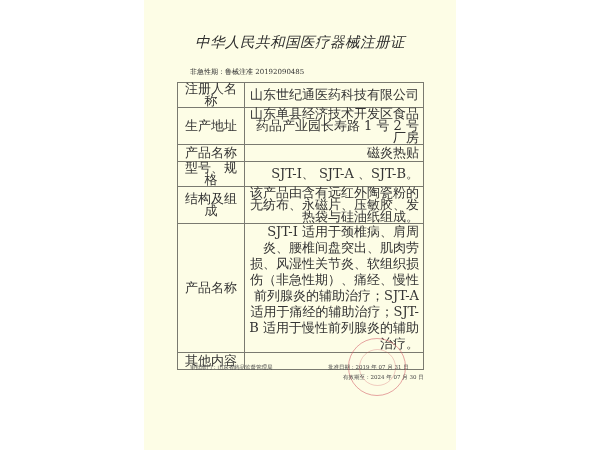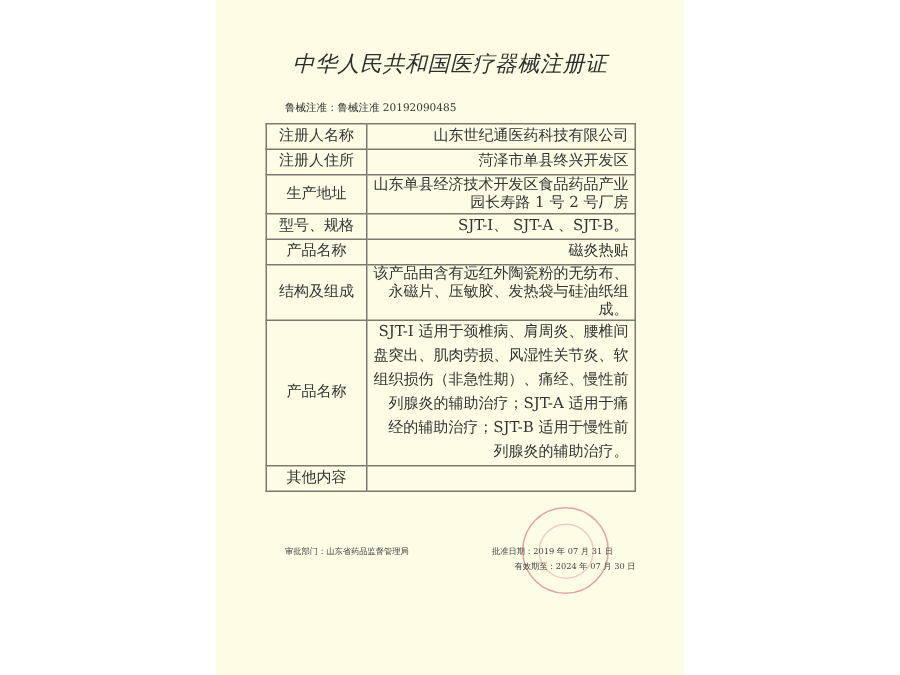--- a/index.html
+++ b/index.html
@@ -3,62 +3,58 @@
 <meta charset="utf-8">
 <style>
   html, body { margin:0; padding:0; }
   body { width:600px; height:450px; background:#ffffff; position:relative; overflow:hidden;
          font-family:"DejaVu Serif","Liberation Serif",serif; color:#3a3a3a; }
   .paper { position:absolute; left:144px; top:0; width:312px; height:450px; background:#fdfde6; }
   .title { position:absolute; left:144px; top:33px; width:312px; text-align:center;
            font-size:14.5px; letter-spacing:0.5px; color:#2e2e2e;font-style:italic; }
   .regno { position:absolute; left:190px; top:67px; font-size:7px; color:#333; }
   table.cert { position:absolute; left:177px; top:82px; width:247px; border-collapse:collapse;
-               font-size:10px; table-layout:fixed; }
+               font-size:13px; table-layout:fixed; }
   table.cert td { border:0.8px solid #7a7a70; padding:0 4px; color:#333; line-height:12px; }
   table.cert td.lbl { width:58px; text-align:center; }
   table.cert td.val { text-align:right; }
   .footer { position:absolute; font-size:5.5px; color:#444; }
   .seal { position:absolute; left:348px; top:338px; width:58px; height:58px; border-radius:50%;
           border:1.5px solid rgba(210,90,100,0.55); box-sizing:border-box; }
   .seal::after { content:""; position:absolute; left:10px; top:10px; width:35px; height:35px;
           border-radius:50%; border:1px solid rgba(210,90,100,0.3); }
 </style>
 </head>
 <body>
 
 <div class="paper"></div>
 
 <div class="title">中华人民共和国医疗器械注册证</div>
 
 <div class="regno">
-  <span>鲁械注准：</span><span>鲁械注准 20192090485</span>
+  <span>非急性期：</span><span>鲁械注准 20192090485</span>
 </div>
 
 <table class="cert">
   <tbody>
       <tr style="height:17px">
     <td class="lbl">注册人名称</td>
     <td class="val">山东世纪通医药科技有限公司</td>
   </tr>
-  <tr style="height:17px">
-    <td class="lbl">注册人住所</td>
-    <td class="val">菏泽市单县终兴开发区</td>
-  </tr>
   <tr style="height:26px">
     <td class="lbl">生产地址</td>
     <td class="val">山东单县经济技术开发区食品药品产业园长寿路 1 号 2 号厂房</td>
   </tr>
   <tr style="height:17px">
+    <td class="lbl">产品名称</td>
+    <td class="val">磁炎热贴</td>
+  </tr>
+  <tr style="height:17px">
     <td class="lbl">型号、规格</td>
     <td class="val">SJT-I、 SJT-A 、SJT-B。</td>
-  </tr>
-  <tr style="height:17px">
-    <td class="lbl">产品名称</td>
-    <td class="val">磁炎热贴</td>
   </tr>
   <tr style="height:35px">
     <td class="lbl">结构及组成</td>
     <td class="val">该产品由含有远红外陶瓷粉的无纺布、永磁片、压敏胶、发热袋与硅油纸组成。</td>
   </tr>
   <tr style="height:68px">
     <td class="lbl">产品名称</td>
     <td class="val" style="line-height:16px">SJT-I 适用于颈椎病、肩周炎、腰椎间盘突出、肌肉劳损、风湿性关节炎、软组织损伤（非急性期）、痛经、慢性前列腺炎的辅助治疗；SJT-A 适用于痛经的辅助治疗；SJT-B 适用于慢性前列腺炎的辅助治疗。</td>
   </tr>
   <tr style="height:17px">

